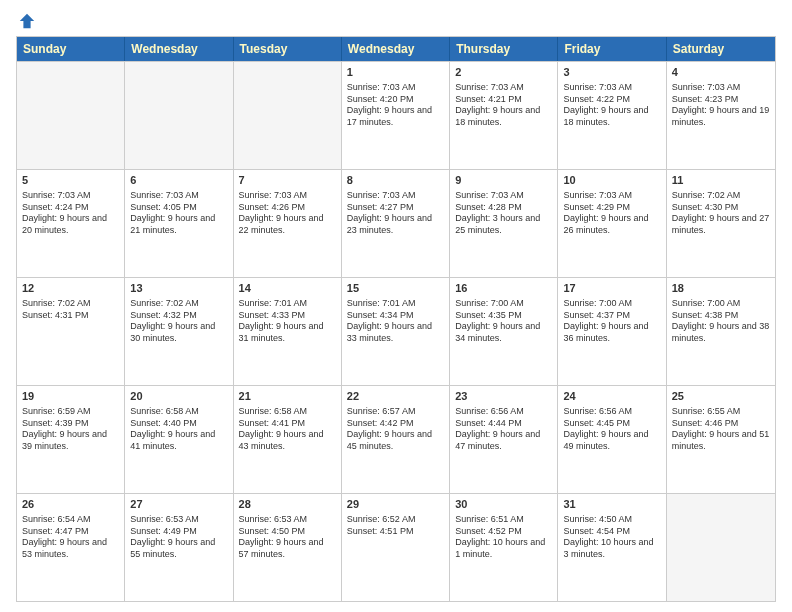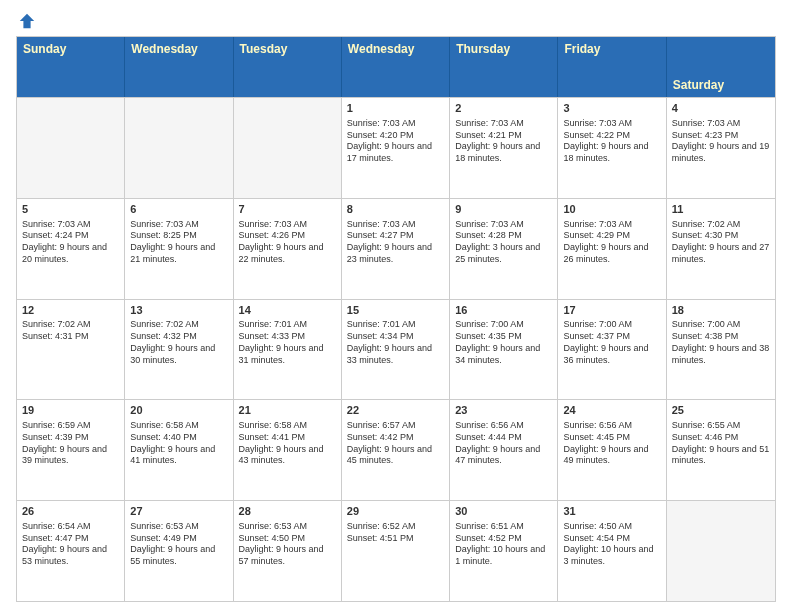--- a/index.html
+++ b/index.html
@@ -71,21 +71,20 @@
     }
     .cal-header-cell {
       color: #fef9c3;
       font-size: 12px;
       font-weight: bold;
       padding: 5px 6px;
       border-right: 1px solid #1a5a9a;
     }
     .cal-header-cell:last-child {
       border-right: none;
-      margin-top: 36px;
     }
     .cal-body {
       flex: 1;
       display: flex;
       flex-direction: column;
     }
     .cal-week {
       display: grid;
       grid-template-columns: repeat(7, 1fr);
       flex: 1;
@@ -181,21 +180,21 @@
         <div class="cal-week">
           <div class="cal-cell">
             <div class="day-num">5</div>
             <div class="cell-line">Sunrise: 7:03 AM</div>
             <div class="cell-line">Sunset: 4:24 PM</div>
             <div class="cell-line">Daylight: 9 hours and 20 minutes.</div>
           </div>
           <div class="cal-cell">
             <div class="day-num">6</div>
             <div class="cell-line">Sunrise: 7:03 AM</div>
-            <div class="cell-line">Sunset: 8:25 PM</div>
+            <div class="cell-line">Sunset: 4:05 PM</div>
             <div class="cell-line">Daylight: 9 hours and 21 minutes.</div>
           </div>
           <div class="cal-cell">
             <div class="day-num">7</div>
             <div class="cell-line">Sunrise: 7:03 AM</div>
             <div class="cell-line">Sunset: 4:26 PM</div>
             <div class="cell-line">Daylight: 9 hours and 22 minutes.</div>
           </div>
           <div class="cal-cell">
             <div class="day-num">8</div>

